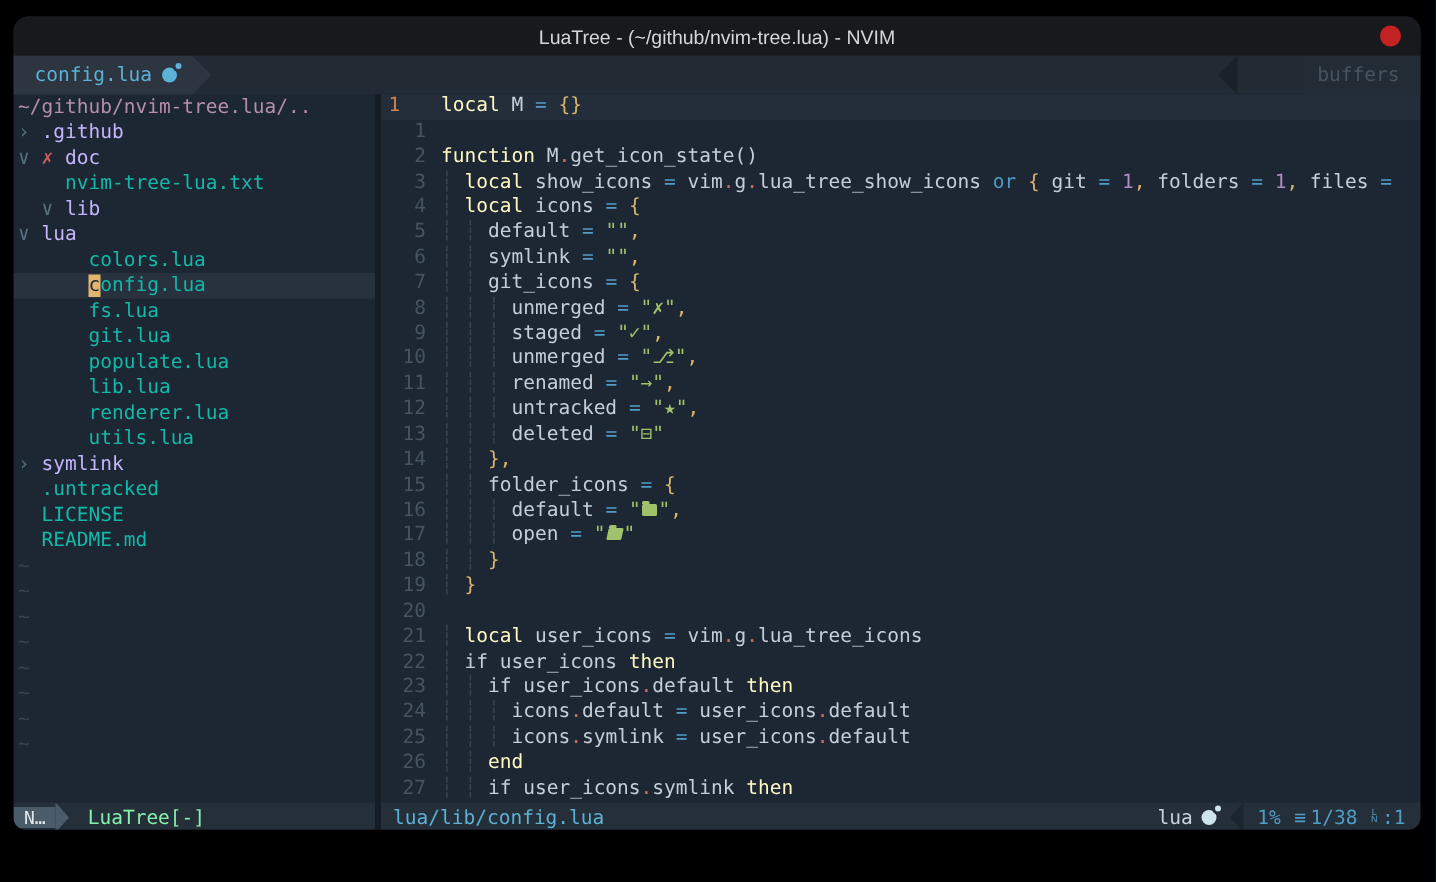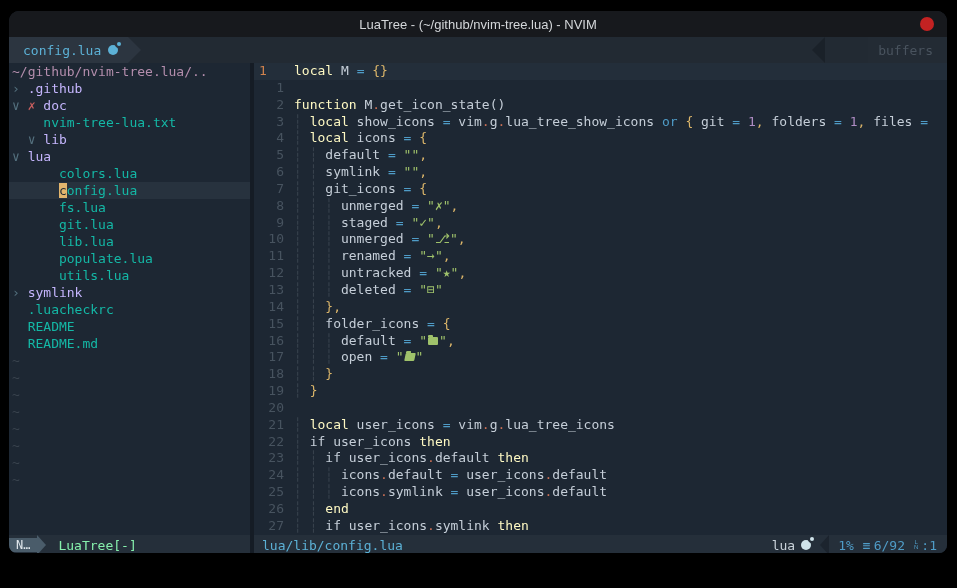--- a/index.html
+++ b/index.html
@@ -99,26 +99,27 @@
         <div class="trow"><span class="rt">~/github/nvim-tree.lua/..</span></div>
         <div class="trow"><span class="ar">› </span><span class="fo">.github</span></div>
         <div class="trow"><span class="ar">∨ </span><span class="gx">✗ </span><span class="fo">doc</span></div>
         <div class="trow"><span class="sp">    </span><span class="fi">nvim-tree-lua.txt</span></div>
         <div class="trow"><span class="sp">  </span><span class="ar">∨ </span><span class="fo">lib</span></div>
         <div class="trow"><span class="ar">∨ </span><span class="fo">lua</span></div>
         <div class="trow"><span class="sp">      </span><span class="fi">colors.lua</span></div>
         <div class="trow cursorline"><span class="sp">      </span><span class="cur-block">c</span><span class="fi">onfig.lua</span></div>
         <div class="trow"><span class="sp">      </span><span class="fi">fs.lua</span></div>
         <div class="trow"><span class="sp">      </span><span class="fi">git.lua</span></div>
+        <div class="trow"><span class="sp">      </span><span class="fi">populate.lua</span></div>
         <div class="trow"><span class="sp">      </span><span class="fi">lib.lua</span></div>
-        <div class="trow"><span class="sp">      </span><span class="fi">populate.lua</span></div>
+        <div class="trow"><span class="sp">      </span><span class="fi">renderer.lua</span></div>
         <div class="trow"><span class="sp">      </span><span class="fi">utils.lua</span></div>
         <div class="trow"><span class="ar">› </span><span class="fo">symlink</span></div>
-        <div class="trow"><span class="sp">  </span><span class="fi">.luacheckrc</span></div>
-        <div class="trow"><span class="sp">  </span><span class="fi">README</span></div>
+        <div class="trow"><span class="sp">  </span><span class="fi">.untracked</span></div>
+        <div class="trow"><span class="sp">  </span><span class="fi">LICENSE</span></div>
         <div class="trow"><span class="sp">  </span><span class="fi">README.md</span></div>
         <div class="trow"><span class="tl">~</span></div>
         <div class="trow"><span class="tl">~</span></div>
         <div class="trow"><span class="tl">~</span></div>
         <div class="trow"><span class="tl">~</span></div>
         <div class="trow"><span class="tl">~</span></div>
         <div class="trow"><span class="tl">~</span></div>
         <div class="trow"><span class="tl">~</span></div>
         <div class="trow"><span class="tl">~</span></div>
       </div>
@@ -166,21 +167,21 @@
       <div class="sl-file">lua/lib/config.lua</div>
       <div class="sl-end">
         <span class="ft">
           <span>lua</span>
           <span class="lua-icon on-status" style="color:#cfe3ea"></span>
         </span>
         <span class="chev"></span>
         <span>1%</span>
         <span class="cluster">
           <span>≡</span>
-          <span>6/92</span>
+          <span>1/38</span>
         </span>
         <span class="cluster">
           <span class="lnum-icon">
               <span>L</span>
               <span>N</span>
             </span>
           <span>:1</span>
         </span>
       </div>
     </div>

